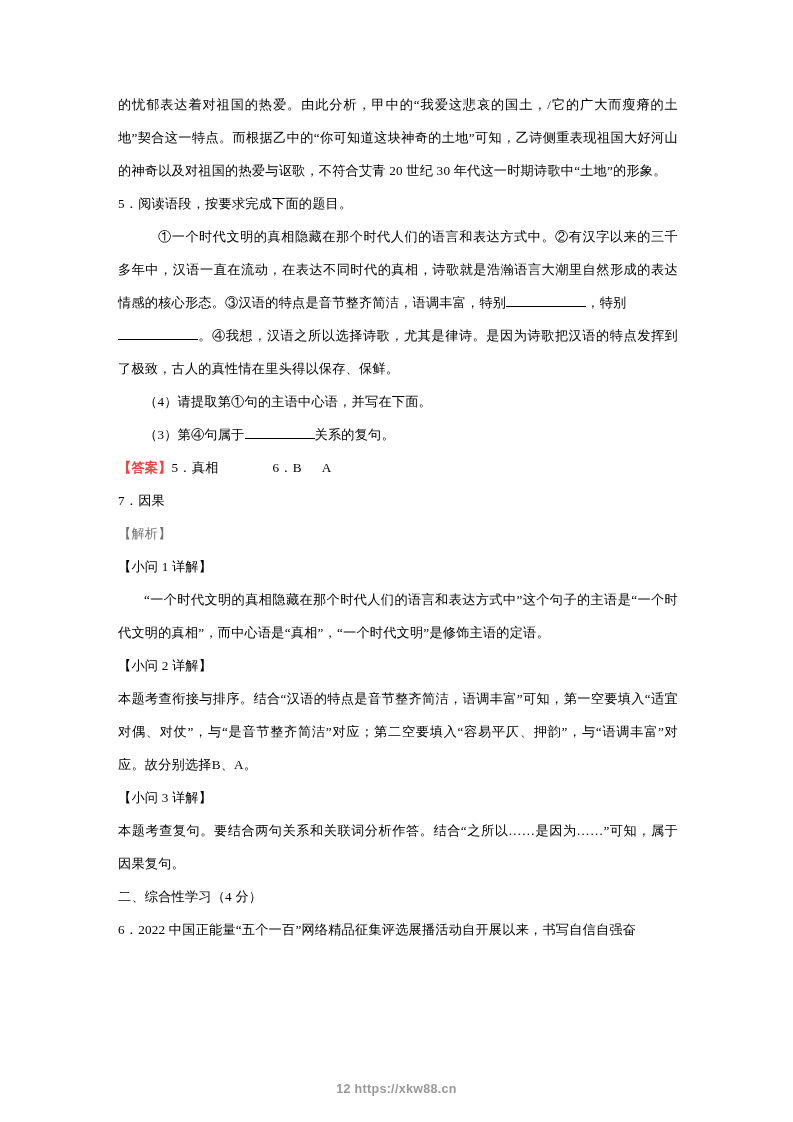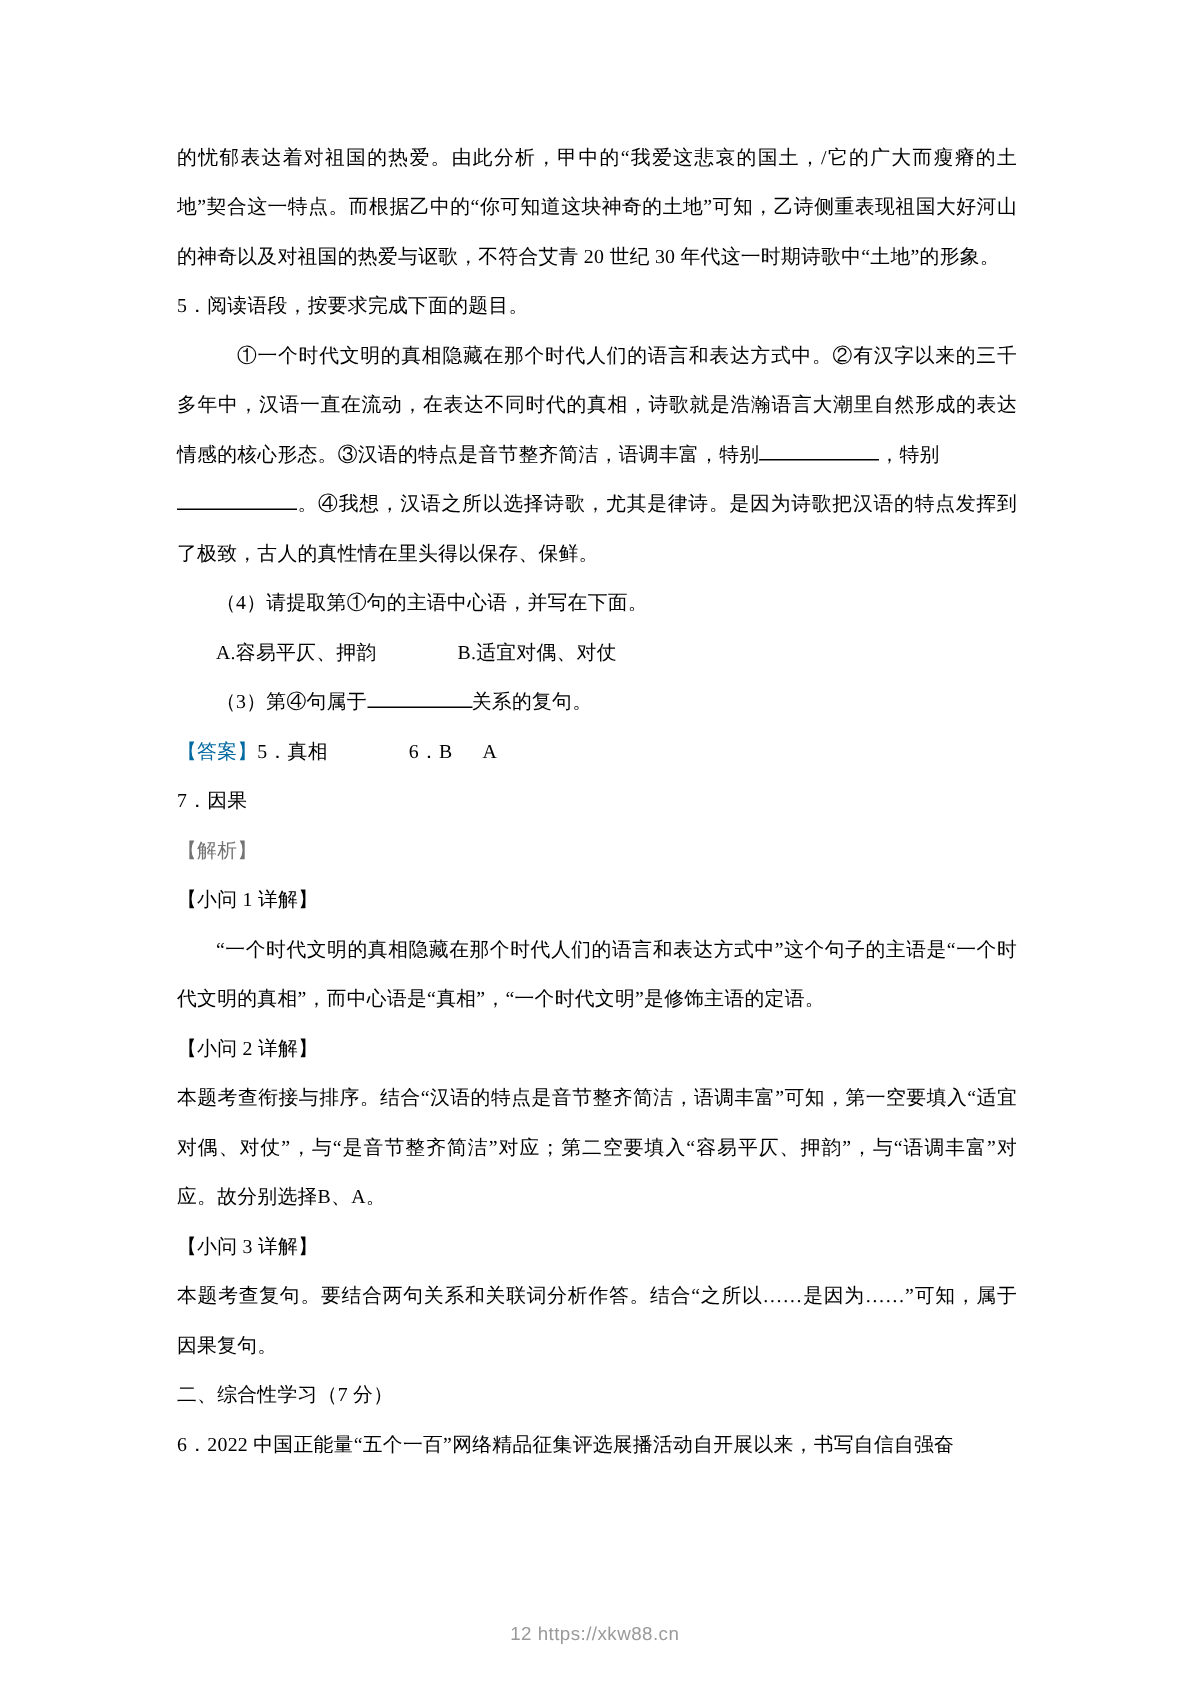--- a/index.html
+++ b/index.html
@@ -36,56 +36,56 @@
   }
   .indent2 { text-indent: 26px; }
   .indent3 { text-indent: 40px; }
   .blank {
     display: inline-block;
     border-bottom: 1px solid #000;
     vertical-align: baseline;
   }
   .b70 { width: 70px; }
   .b80 { width: 80px; }
-  .answer-label { color: #0369a1; }
+  .answer-label { color: #ef4444; font-weight: bold; }
   .analysis-label { color: #737373; }
   .sub-label { }
   .gap-wide { display: inline-block; width: 54px; }
   .gap-mid { display: inline-block; width: 20px; }
   .footer {
     position: absolute;
     left: 0;
     bottom: 26px;
     width: 793px;
     text-align: center;
     font-size: 12.5px;
     color: #9a9a9a;
     font-family: "Liberation Sans", sans-serif;
     letter-spacing: 0.3px;
+    font-weight: bold;
   }
   .footer .num { color: #9a9a9a; }
 </style>
 </head>
 <body>
 
 <div class="page">
   <div class="content">
 
     <p>的忧郁表达着对祖国的热爱。由此分析，甲中的“我爱这悲哀的国土，/它的广大而瘦瘠的土地”契合这一特点。而根据乙中的“你可知道这块神奇的土地”可知，乙诗侧重表现祖国大好河山的神奇以及对祖国的热爱与讴歌，不符合艾青 20 世纪 30 年代这一时期诗歌中“土地”的形象。</p>
 
     <p>5．阅读语段，按要求完成下面的题目。</p>
 
     <p class="indent3"><span>①一个时代文明的真相隐藏在那个时代人们的语言和表达方式中。②有汉字以来的三千多年中，汉语一直在流动，在表达不同时代的真相，诗歌就是浩瀚语言大潮里自然形成的表达情感的核心形态。③汉语的特点是音节整齐简洁，语调丰富，特别</span><span class="blank b80"></span><span>，特别</span></p>
 
     <p><span class="blank b80"></span><span>。④我想，汉语之所以选择诗歌，尤其是律诗。是因为诗歌把汉语的特点发挥到了极致，古人的真性情在里头得以保存、保鲜。</span></p>
 
     <p class="indent2">（4）请提取第①句的主语中心语，并写在下面。</p>
 
 
-    <p class="indent2"><span>A.容易平仄、押韵</span><span class="gap-wide"></span><span>B.适宜对偶、对仗</span></p>
 
     <p class="indent2"><span>（3）第④句属于</span><span class="blank b70"></span><span>关系的复句。</span></p>
 
     <p><span class="answer-label">【答案】</span><span>5．真相</span><span class="gap-wide"></span><span>6．B</span><span class="gap-mid"></span><span>A</span></p>
 
     <p>7．因果</p>
 
     <p><span class="analysis-label">【解析】</span></p>
 
     <p class="sub-label">【小问 1 详解】</p>
@@ -94,21 +94,21 @@
     <p class="indent2">“一个时代文明的真相隐藏在那个时代人们的语言和表达方式中”这个句子的主语是“一个时代文明的真相”，而中心语是“真相”，“一个时代文明”是修饰主语的定语。</p>
 
     <p class="sub-label">【小问 2 详解】</p>
 
     <p>本题考查衔接与排序。结合“汉语的特点是音节整齐简洁，语调丰富”可知，第一空要填入“适宜对偶、对仗”，与“是音节整齐简洁”对应；第二空要填入“容易平仄、押韵”，与“语调丰富”对应。故分别选择B、A。</p>
 
     <p class="sub-label">【小问 3 详解】</p>
 
     <p>本题考查复句。要结合两句关系和关联词分析作答。结合“之所以……是因为……”可知，属于因果复句。</p>
 
-    <p>二、综合性学习（7 分）</p>
+    <p>二、综合性学习（4 分）</p>
 
     <p>6．2022 中国正能量“五个一百”网络精品征集评选展播活动自开展以来，书写自信自强奋</p>
 
   </div>
 </div>
 
 <div class="footer">
   <span class="num">12</span><span> </span><span>https://xkw88.cn</span>
 </div>
 

